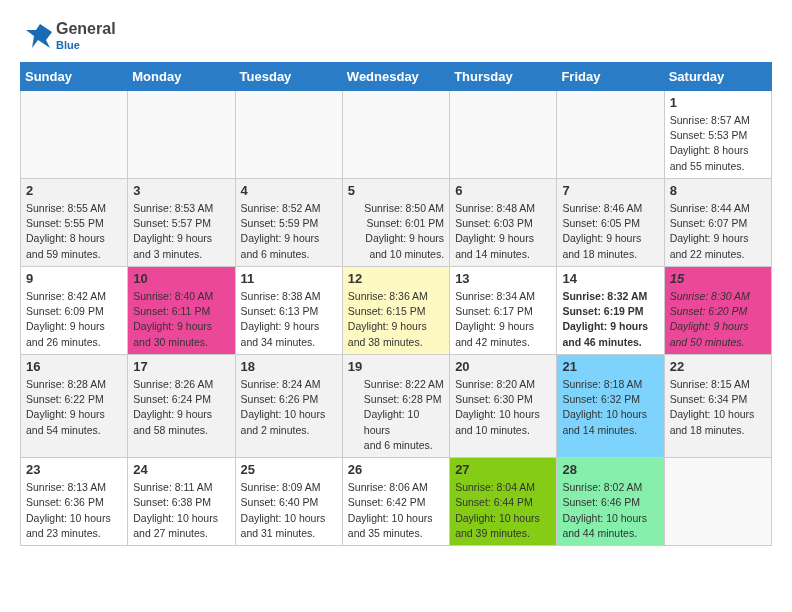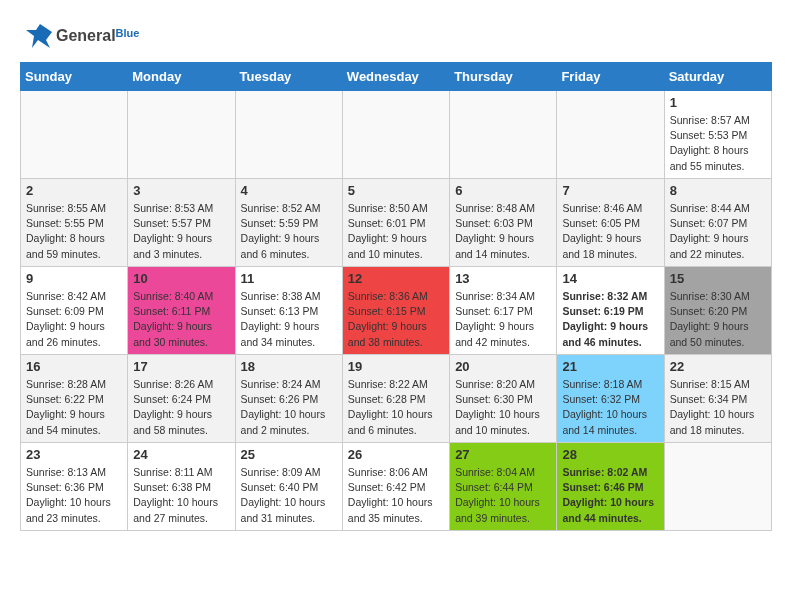--- a/index.html
+++ b/index.html
@@ -81,21 +81,21 @@
   </style>
 </head>
 <body>
 
 <div class="header">
   <div class="logo">
   <div style="display:flex;align-items:center;gap:4px;">
     <svg width="32" height="32" viewBox="0 0 32 32" xmlns="http://www.w3.org/2000/svg">
       <polygon points="20,4 32,12 26,20 30,28 18,20 12,28 14,16 6,10 16,10" fill="#1a6bb5"></polygon>
     </svg>
-    <div style="display:flex;flex-direction:row;line-height:1.15;">
+    <div style="display:flex;flex-direction:column;line-height:1.15;">
       <span style="font-size:16px;font-weight:bold;color:#444;">General</span>
       <span style="font-size:11px;font-weight:bold;color:#1a6bb5;">Blue</span>
     </div>
   </div>
 </div>
   <div class="title-block">
     <div class="month-year"></div>
     <div class="location"></div>
   </div>
 </div>
@@ -145,21 +145,21 @@
         </td>
         <td style="background-color: rgb(242, 242, 242);">
           <div class="day-number">4</div>
           <div class="day-info" style="white-space: pre-line;">Sunrise: 8:52 AM
 Sunset: 5:59 PM
 Daylight: 9 hours
 and 6 minutes.</div>
         </td>
         <td style="background-color: rgb(242, 242, 242);">
           <div class="day-number">5</div>
-          <div class="day-info" style="white-space: pre-line;">Sunrise: 8:50 AM
+          <div class="day-info" style="white-space: pre-line; text-align: right;">Sunrise: 8:50 AM
 Sunset: 6:01 PM
 Daylight: 9 hours
 and 10 minutes.</div>
         </td>
         <td style="background-color: rgb(242, 242, 242);">
           <div class="day-number">6</div>
           <div class="day-info" style="white-space: pre-line;">Sunrise: 8:48 AM
 Sunset: 6:03 PM
 Daylight: 9 hours
 and 14 minutes.</div>
@@ -194,42 +194,42 @@
 Daylight: 9 hours
 and 30 minutes.</div>
         </td>
         <td style="background-color: rgb(255, 255, 255);">
           <div class="day-number">11</div>
           <div class="day-info" style="white-space: pre-line;">Sunrise: 8:38 AM
 Sunset: 6:13 PM
 Daylight: 9 hours
 and 34 minutes.</div>
         </td>
-        <td style="background-color: #ef4444;">
+        <td style="background-color: #fef9c3;">
           <div class="day-number">12</div>
           <div class="day-info" style="white-space: pre-line;">Sunrise: 8:36 AM
 Sunset: 6:15 PM
 Daylight: 9 hours
 and 38 minutes.</div>
         </td>
         <td style="background-color: rgb(255, 255, 255);">
           <div class="day-number">13</div>
           <div class="day-info" style="white-space: pre-line;">Sunrise: 8:34 AM
 Sunset: 6:17 PM
 Daylight: 9 hours
 and 42 minutes.</div>
         </td>
         <td style="background-color: rgb(255, 255, 255);">
           <div class="day-number">14</div>
           <div class="day-info" style="white-space: pre-line; font-weight: bold;">Sunrise: 8:32 AM
 Sunset: 6:19 PM
 Daylight: 9 hours
 and 46 minutes.</div>
         </td>
-        <td style="background-color: #a3a3a3;">
+        <td style="background-color: #ec4899; font-style: italic;">
           <div class="day-number">15</div>
           <div class="day-info" style="white-space: pre-line;">Sunrise: 8:30 AM
 Sunset: 6:20 PM
 Daylight: 9 hours
 and 50 minutes.</div>
         </td>
       </tr>
       <tr>
         <td style="background-color: rgb(242, 242, 242);">
           <div class="day-number">16</div>
@@ -247,21 +247,21 @@
         </td>
         <td style="background-color: rgb(242, 242, 242);">
           <div class="day-number">18</div>
           <div class="day-info" style="white-space: pre-line;">Sunrise: 8:24 AM
 Sunset: 6:26 PM
 Daylight: 10 hours
 and 2 minutes.</div>
         </td>
         <td style="background-color: rgb(242, 242, 242);">
           <div class="day-number">19</div>
-          <div class="day-info" style="white-space: pre-line;">Sunrise: 8:22 AM
+          <div class="day-info" style="white-space: pre-line; margin-left: 16px;">Sunrise: 8:22 AM
 Sunset: 6:28 PM
 Daylight: 10 hours
 and 6 minutes.</div>
         </td>
         <td style="background-color: rgb(242, 242, 242);">
           <div class="day-number">20</div>
           <div class="day-info" style="white-space: pre-line;">Sunrise: 8:20 AM
 Sunset: 6:30 PM
 Daylight: 10 hours
 and 10 minutes.</div>
@@ -310,23 +310,23 @@
 Daylight: 10 hours
 and 35 minutes.</div>
         </td>
         <td style="background-color: #84cc16;">
           <div class="day-number">27</div>
           <div class="day-info" style="white-space: pre-line;">Sunrise: 8:04 AM
 Sunset: 6:44 PM
 Daylight: 10 hours
 and 39 minutes.</div>
         </td>
-        <td style="background-color: #84cc16;">
+        <td style="background-color: #86efac;">
           <div class="day-number">28</div>
-          <div class="day-info" style="white-space: pre-line; font-weight: bold;">Sunrise: 8:02 AM
+          <div class="day-info" style="white-space: pre-line;">Sunrise: 8:02 AM
 Sunset: 6:46 PM
 Daylight: 10 hours
 and 44 minutes.</div>
         </td>
         <td class="empty" style="background-color: rgb(249, 249, 249);"></td>
       </tr>
     </tbody>
 </table>
 
 <style>

